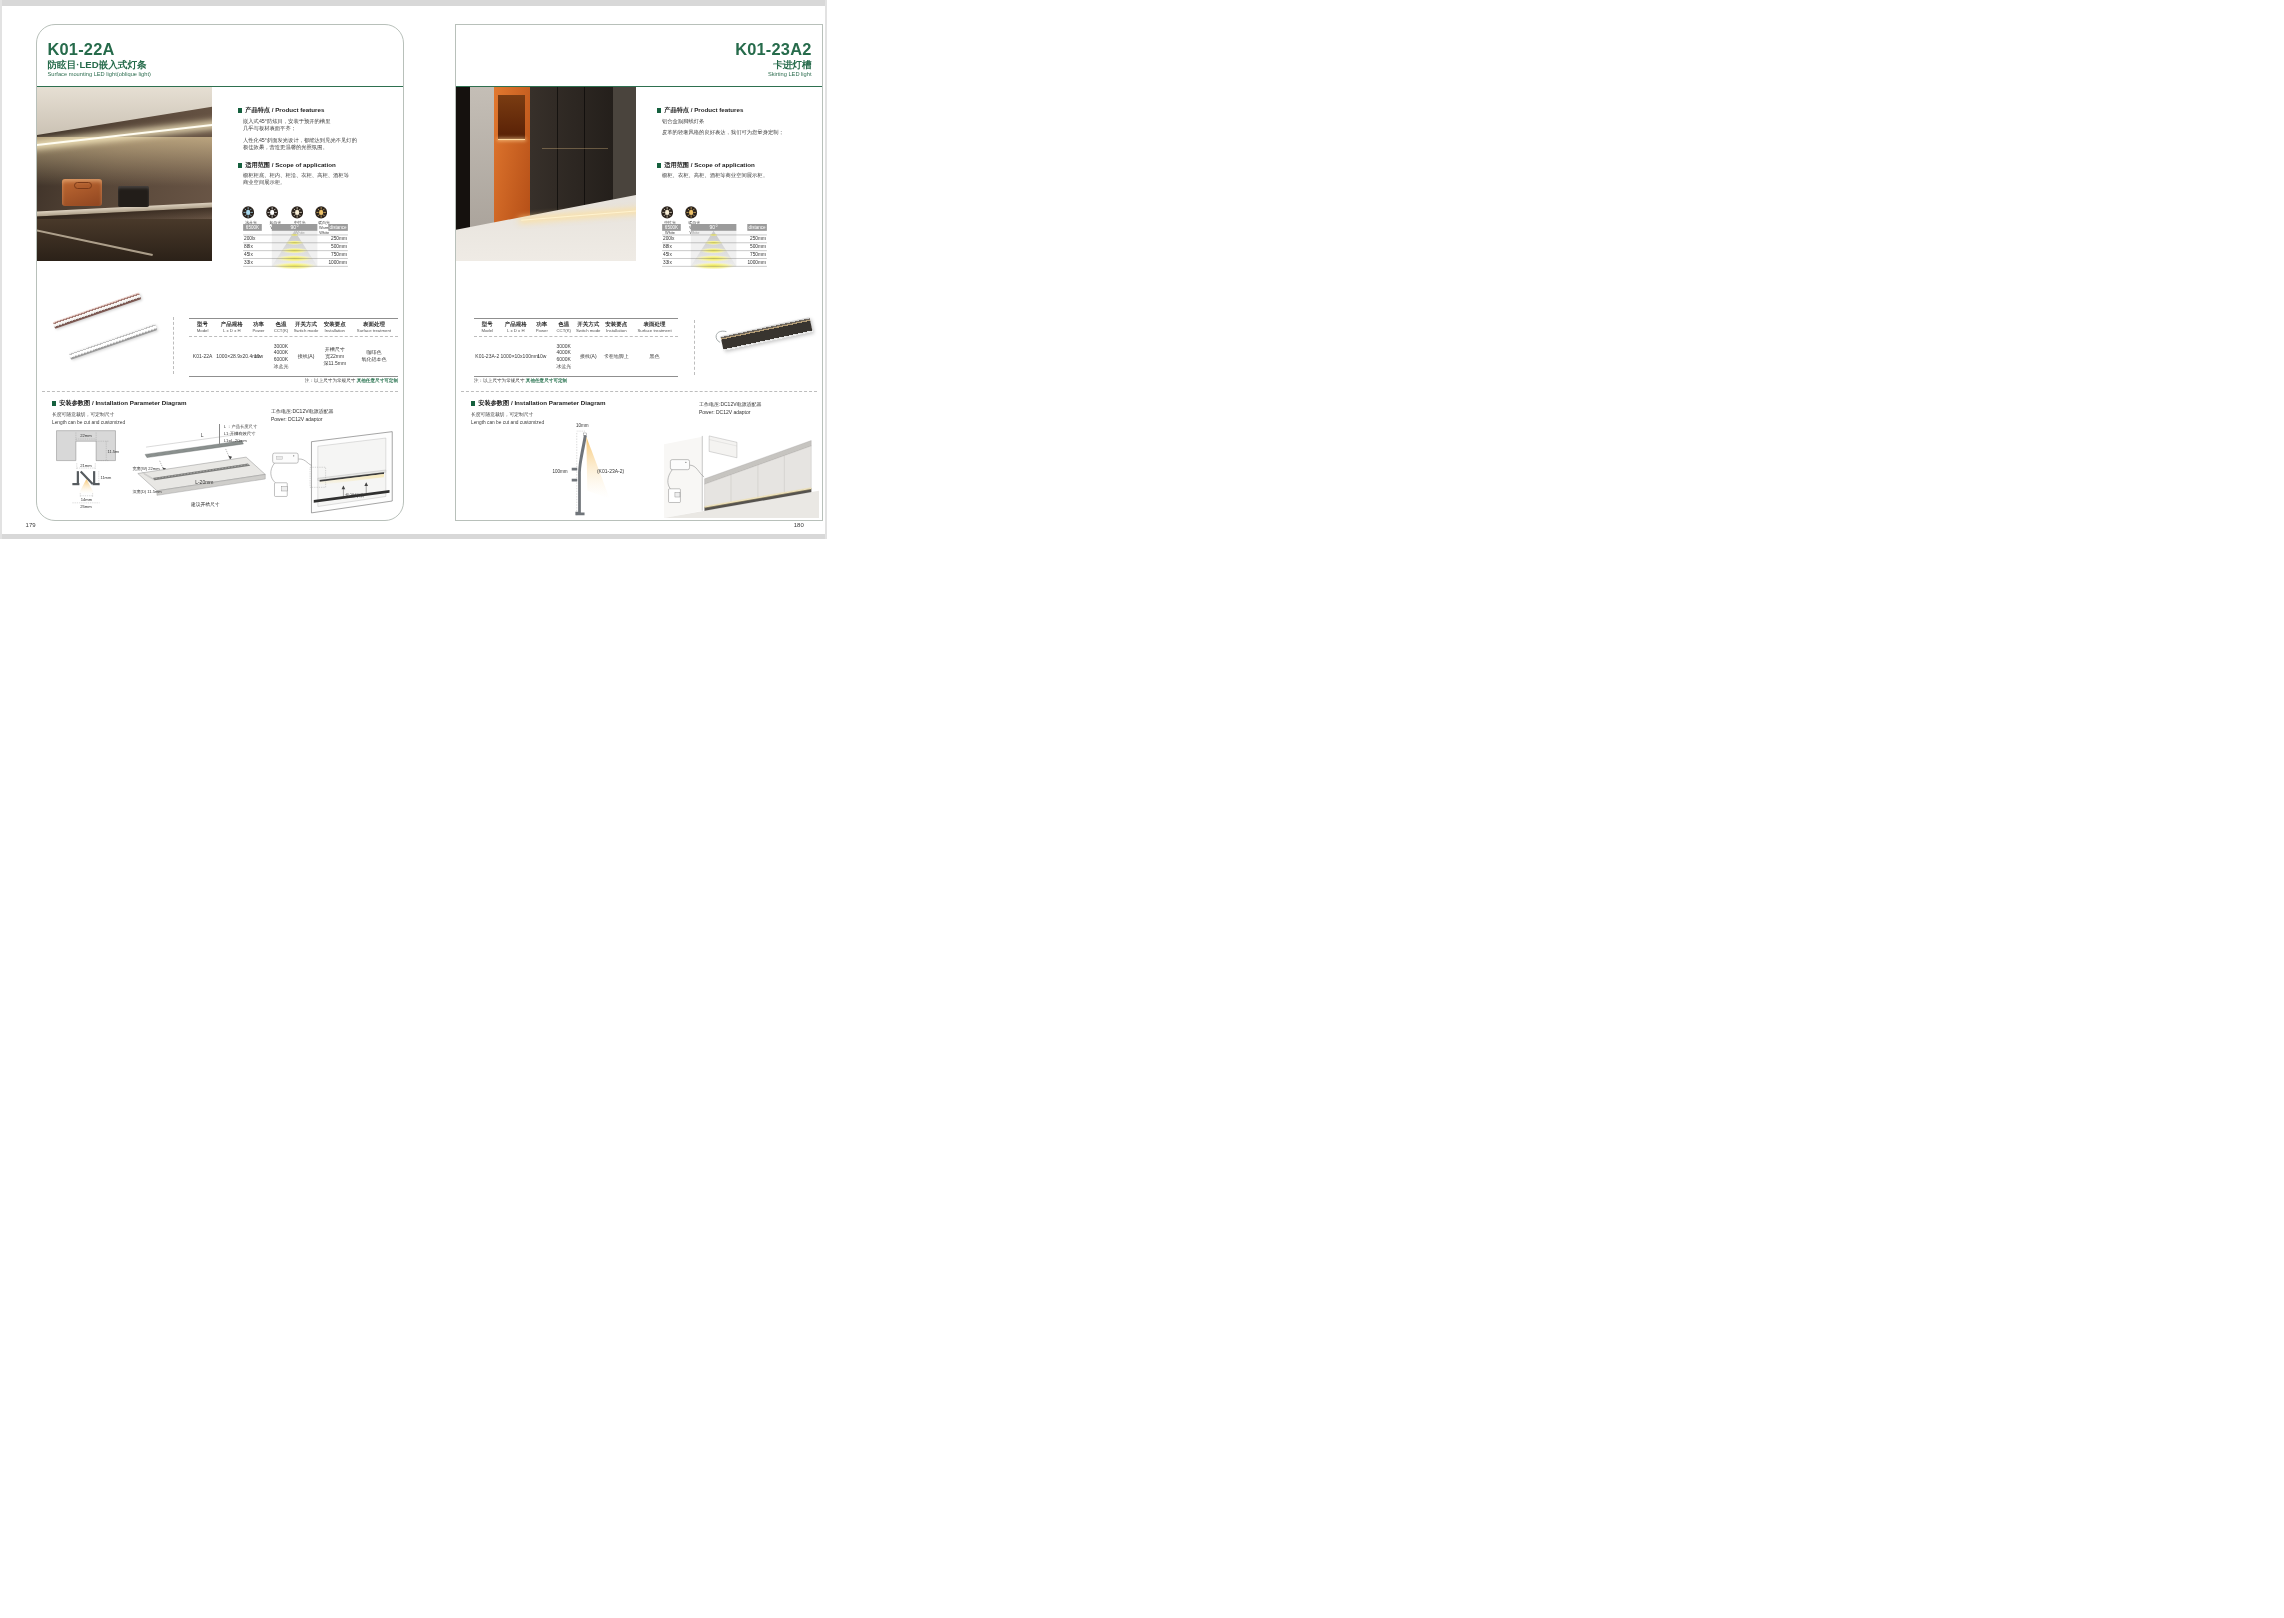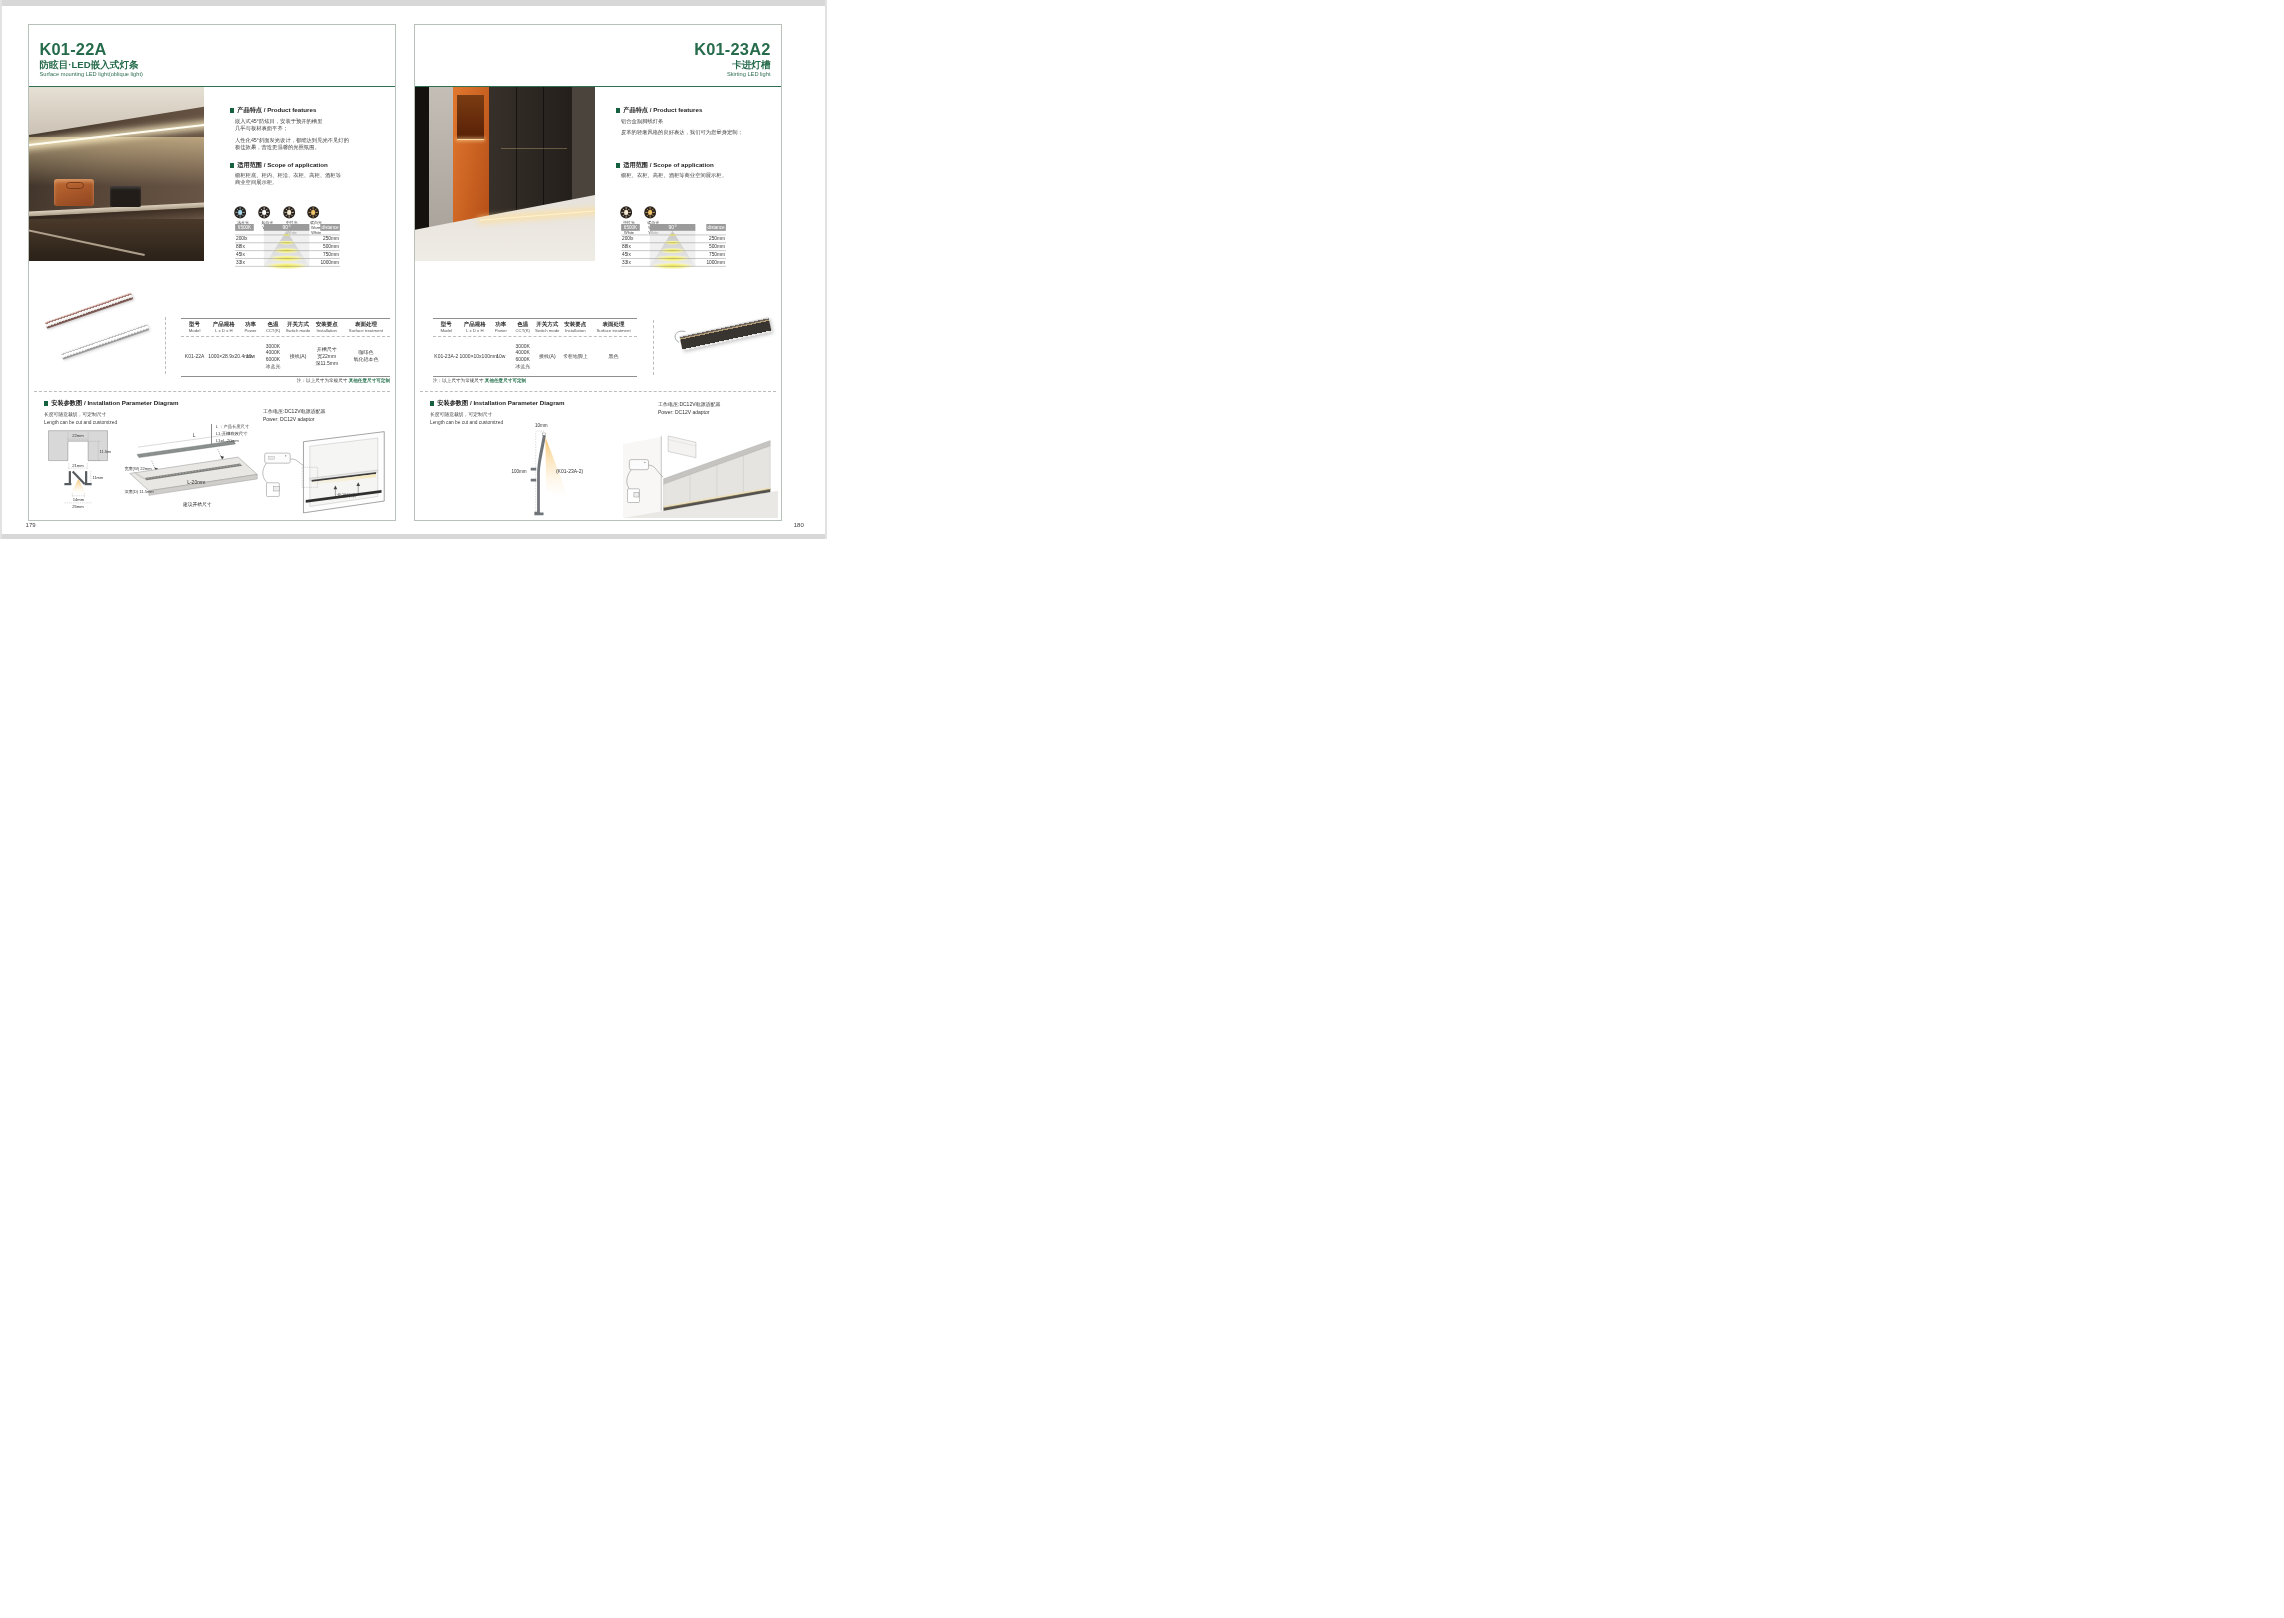--- a/index.html
+++ b/index.html
@@ -61,21 +61,21 @@
         <stop offset="1" stop-color="#f7e7af" stop-opacity="0"></stop>
     </linearGradient>
   </defs>
 </svg>
 
 <div class="edge" style="left:0;top:0;width:827px;height:6px;"></div>
 <div class="edge" style="left:0;top:534px;width:827px;height:6px;"></div>
 <div class="edge" style="left:0;top:0;width:2.3px;height:539px;background:#e2e2e2;"></div>
 <div class="edge" style="left:825px;top:0;width:2.3px;height:539px;background:#e2e2e2;"></div>
 
-<div class="panel" style="left:28px;">
+<div class="panel" style="left:36px;border-radius:19px;">
 
   <div class="abs model" style="left:10.5px;top:15.5px;">K01-22A</div>
   <div class="abs tcn" style="left:10.5px;top:35px;">防眩目·LED嵌入式灯条</div>
   <div class="abs ten" style="left:10.5px;top:46px;">Surface mounting LED light(oblique light)</div>
   <div class="gline" style="top:61px;"></div>
 
   <div class="photo" style="left:0;top:62px;width:175px;height:174px;background:linear-gradient(105deg,#3a2f26 0%,#584739 45%,#6b5747 100%);">
     <div class="abs" style="left:0;top:0;width:100%;height:30%;background:linear-gradient(180deg,#e6dfd3,#c9c0b2);clip-path:polygon(0 0,100% 0,100% 38%,0 92%);"></div>
     <div class="abs" style="left:0;top:29%;width:100%;height:28%;background:linear-gradient(180deg,rgba(255,230,175,.55),rgba(255,230,175,0));"></div>
     <div class="abs" style="left:-5%;top:27%;width:110%;height:1.8px;background:#fffdf2;transform:rotate(-6.5deg);box-shadow:0 0 7.3px 2.7px rgba(255,242,200,.95);"></div>
@@ -371,21 +371,21 @@
         <line x1="215" y1="143" x2="215" y2="121"></line>
     </g>
     <polygon points="165,126 161,134 169,134" fill="#444"></polygon>
     <polygon points="215,119 211,127 219,127" fill="#444"></polygon>
     <rect x="92" y="86" width="34" height="44" fill="none" stroke="#888" stroke-width=".7" stroke-dasharray="3,2"></rect>
     <text x="168" y="152" font-size="10.5" fill="#333">卡进灯槽</text>
   </svg>
 </div>
 <div class="abs pageno" style="left:25.6px;top:522px;">179</div>
 
-<div class="panel" style="left:414px;">
+<div class="panel" style="left:455px;">
 
   <div class="abs model" style="right:10.5px;top:15.5px;text-align:right;">K01-23A2</div>
   <div class="abs tcn" style="right:10.5px;top:35px;text-align:right;">卡进灯槽</div>
   <div class="abs ten" style="right:10.5px;top:46px;text-align:right;">Skirting LED light</div>
   <div class="gline" style="top:61px;"></div>
 
   <div class="photo" style="left:0;top:62px;width:180px;height:174px;background:#211c18;">
     <div class="abs" style="left:0;top:0;width:8%;height:100%;background:#15110e;"></div>
     <div class="abs" style="left:8%;top:0;width:13%;height:100%;background:linear-gradient(180deg,#c4beb6,#a59e96);"></div>
     <div class="abs" style="left:21%;top:0;width:20%;height:80%;background:linear-gradient(100deg,#e2782f,#b54f17);">

